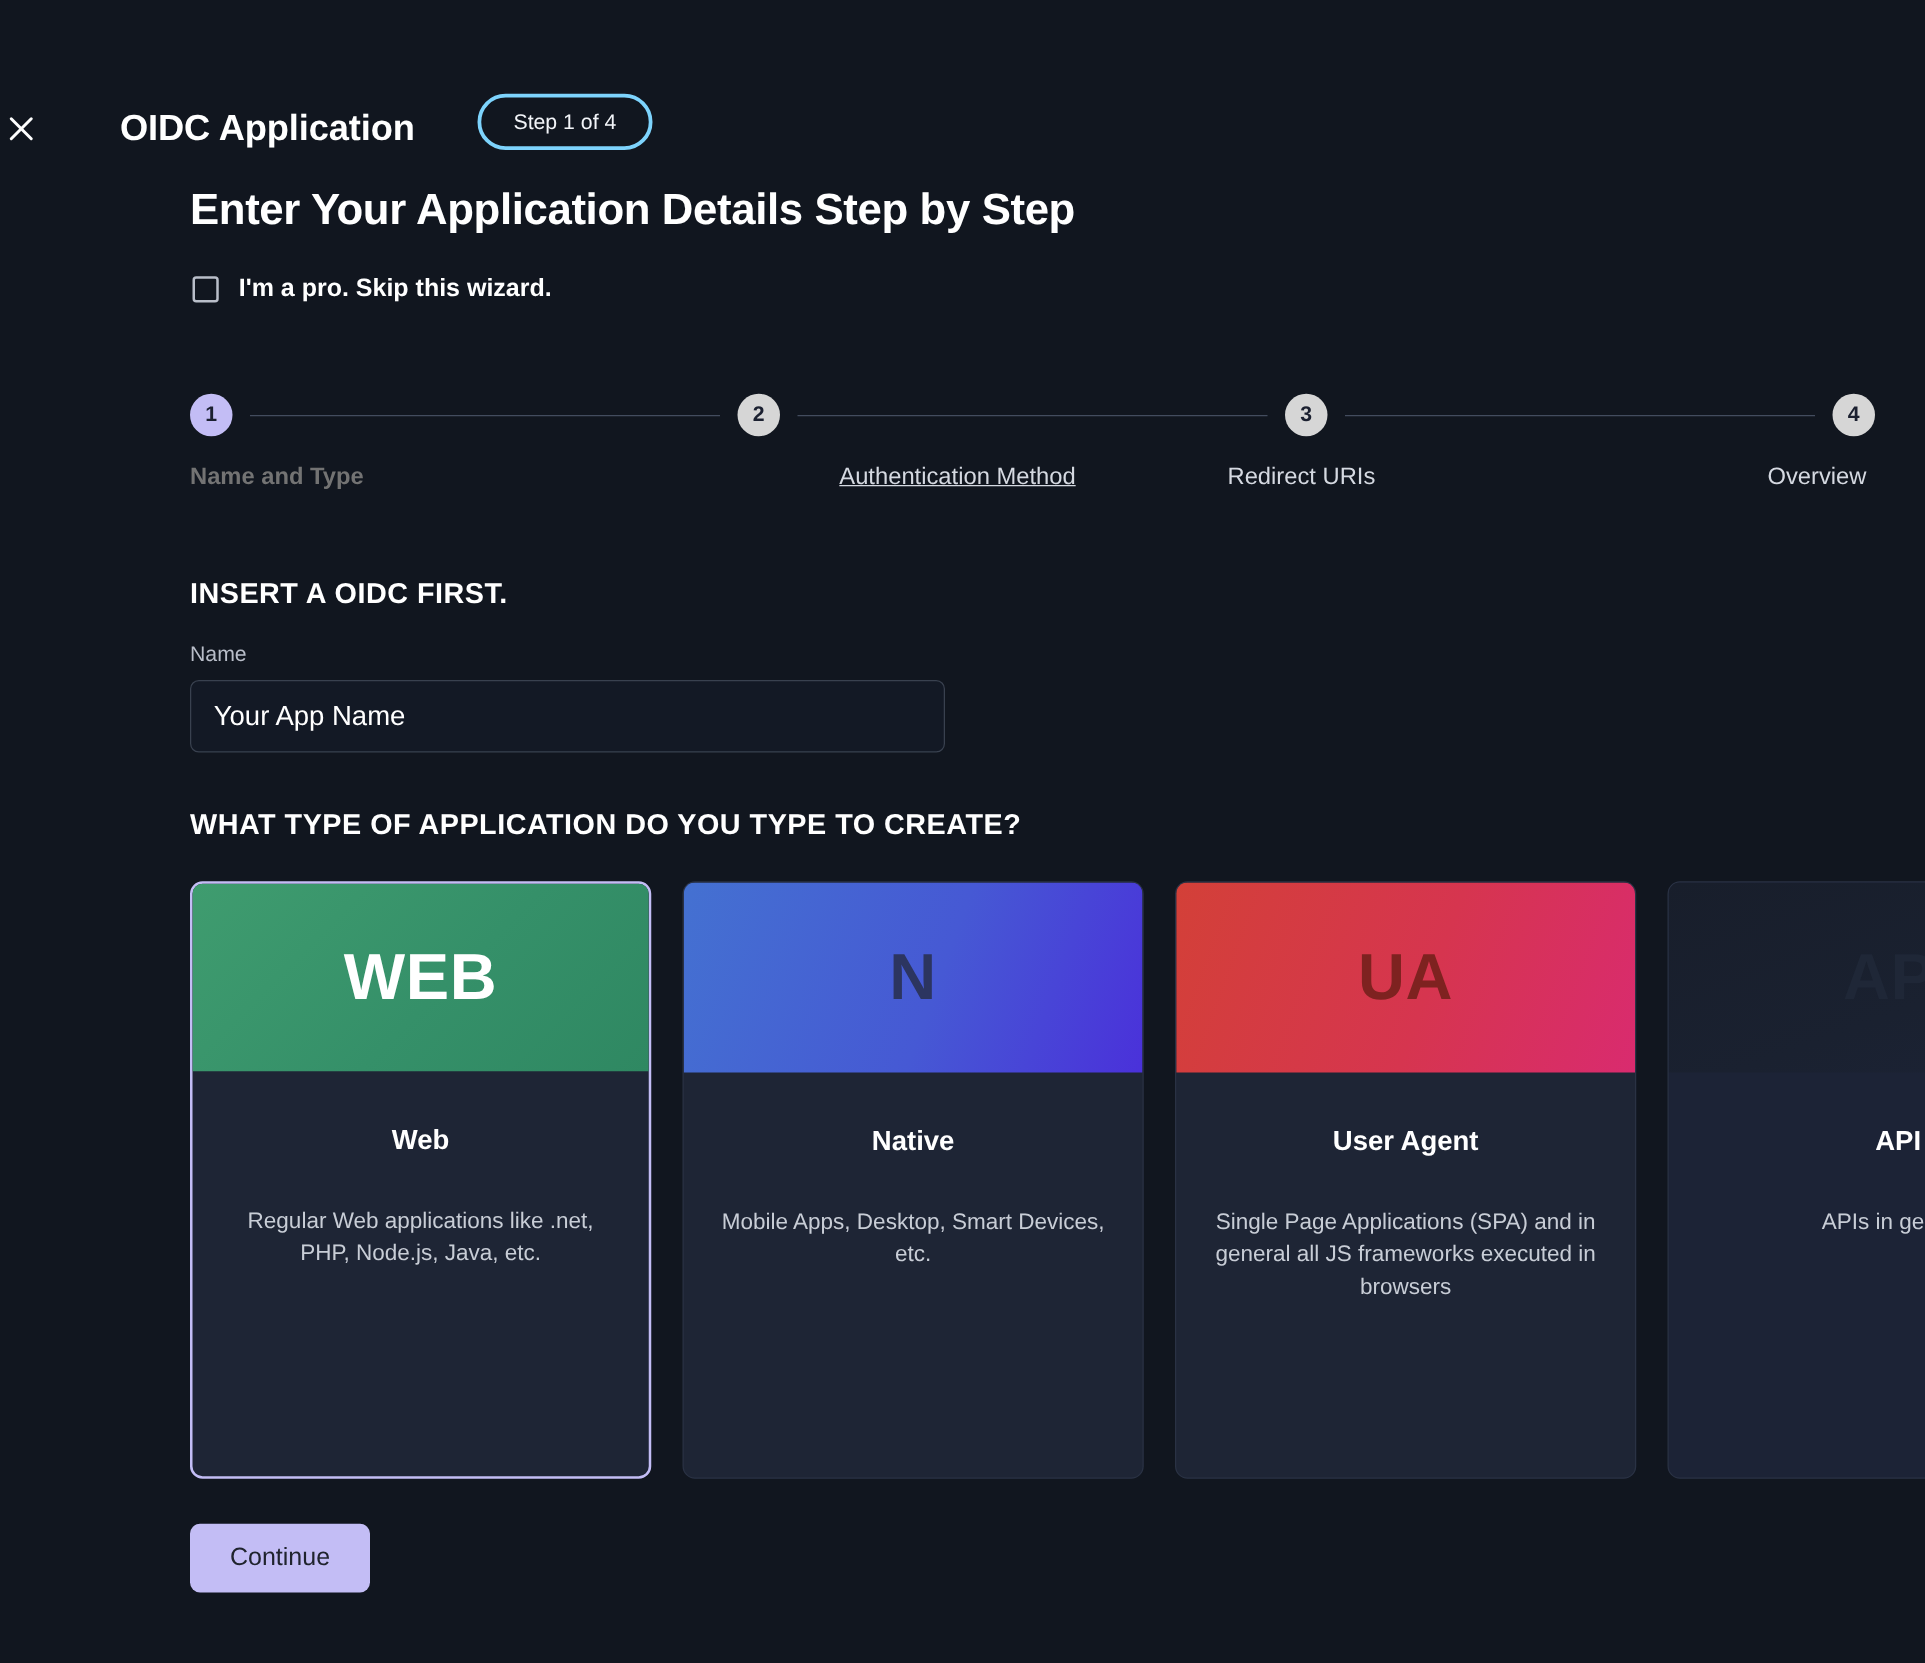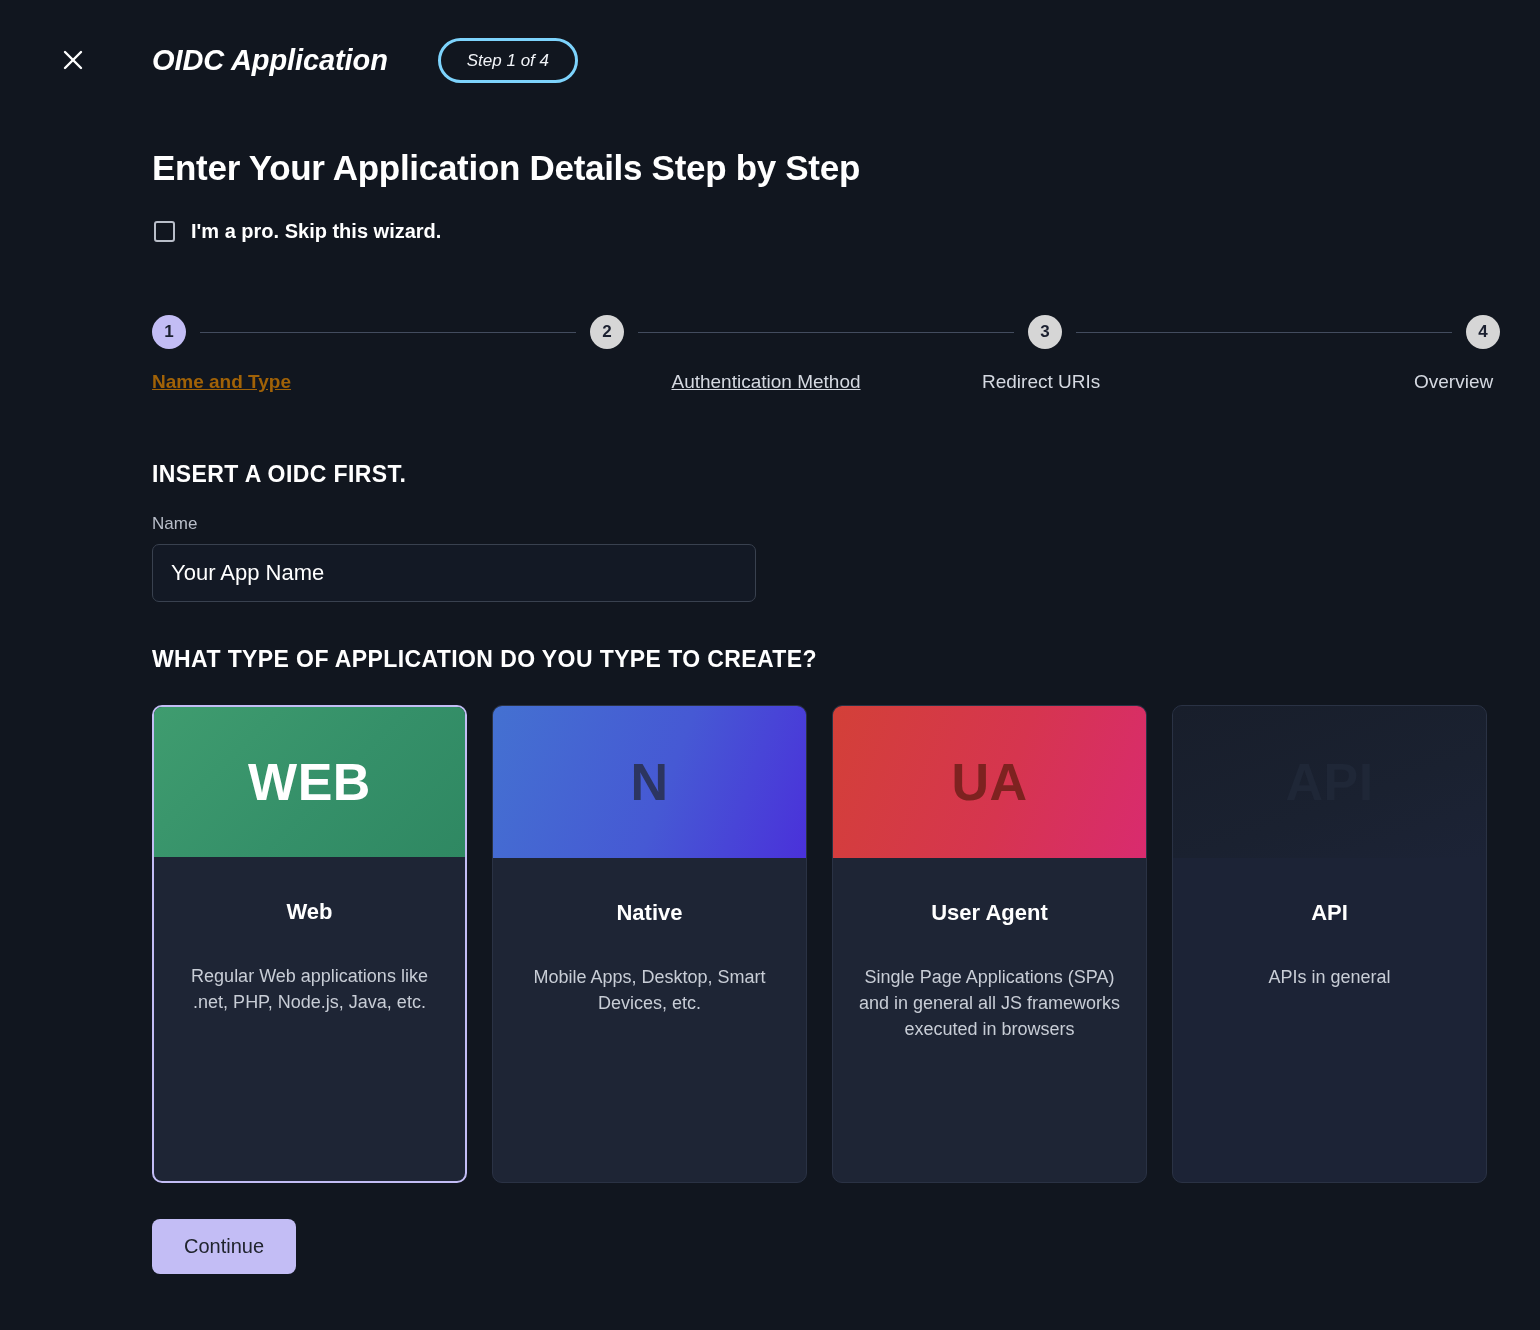--- a/index.html
+++ b/index.html
@@ -12,25 +12,23 @@
     height: 1330px;
     overflow: hidden;
     font-family: "Liberation Sans", sans-serif;
     color: #ffffff;
     -webkit-font-smoothing: antialiased;
   }
 
   
   .topbar {
     display: flex;
-    align-items: center;
+    align-items: flex-end;
     height: 120px;
-    padding-left: 56px;
-    box-sizing: border-box;
-    font-style: italic;
+    box-sizing: border-box;
   }
   .close-btn {
     width: 34px;
     height: 34px;
     position: relative;
     cursor: pointer;
     flex: none;
   }
   .close-btn svg { display: block; }
   .app-title {
@@ -131,23 +129,22 @@
     background: #434c5e;
     margin: 0 14px;
   }
   .step-label {
     margin-top: 22px;
     font-size: 19px;
     color: #d5d9e1;
     white-space: nowrap;
   }
   .step-label.active {
-    color: #a16207;
+    color: #737373;
     font-weight: 700;
-    text-decoration: underline;
   }
   
   .step.s1 .step-label { text-align: left; }
   .step.s2 .step-label { margin-left: -86px; text-align: center; text-decoration: underline; }
   .step.s3 .step-label { margin-left: -46px; text-align: left; }
   .step.s4 .step-label { margin-left: -52px; text-align: left; }
 
   
   .section-heading {
     margin-top: 68px;
@@ -180,21 +177,21 @@
 
   .section-heading.types { margin-top: 44px; }
 
   
   .cards {
     display: flex;
     gap: 25px;
     margin-top: 32px;
   }
   .card {
-    width: 315px;
+    width: 369px;
     height: 478px;
     border-radius: 10px;
     background: #1e2535;
     border: 1px solid #2a3244;
     box-sizing: border-box;
     overflow: hidden;
     display: flex;
     flex-direction: column;
     cursor: pointer;
     flex: none;

